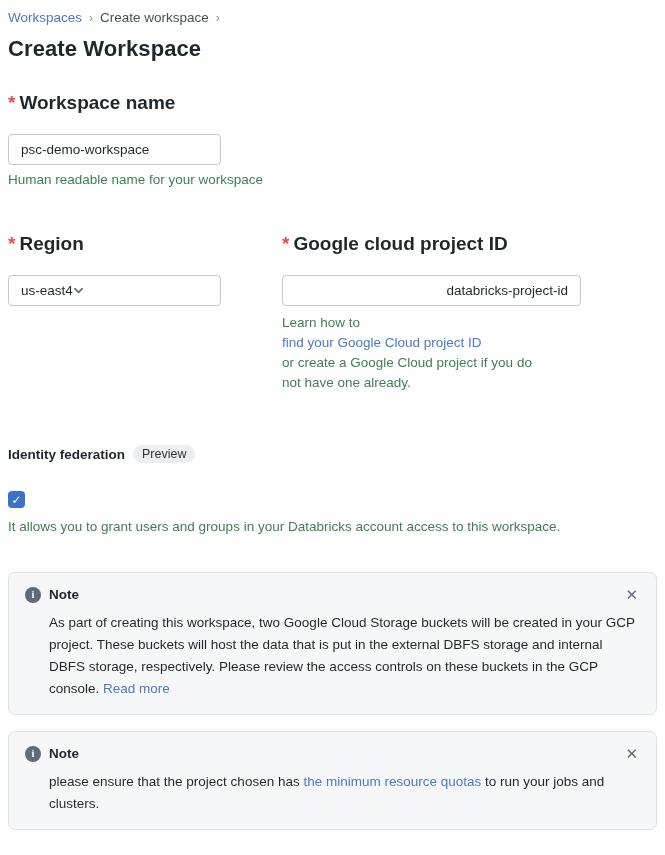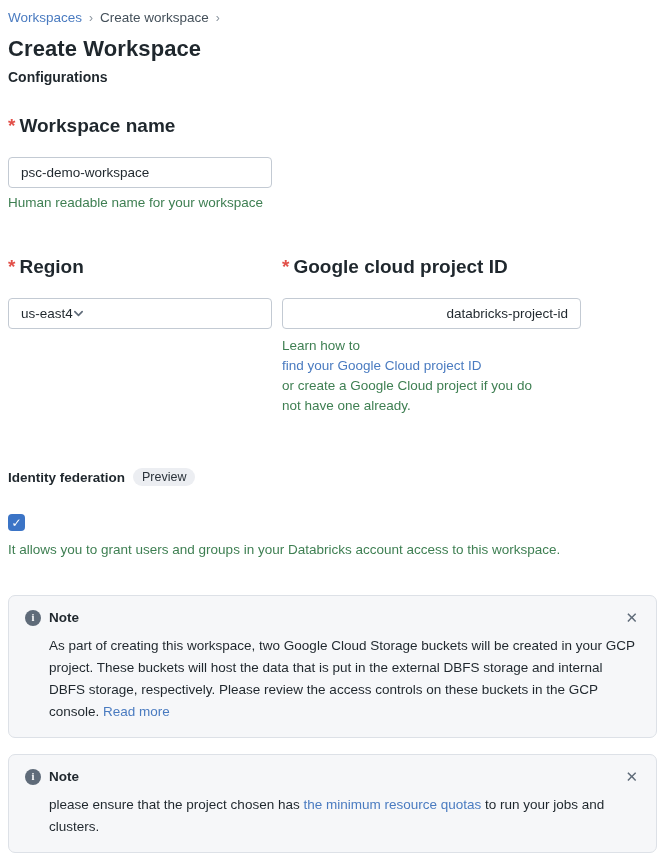--- a/index.html
+++ b/index.html
@@ -18,21 +18,21 @@
   .crumb-sep { color: #8a949e; font-size: 12px; }
 
   h1.page-title { font-size: 22px; font-weight: 700; margin-top: 11px; letter-spacing: .1px; }
   .section-title { font-size: 14px; font-weight: 700; margin-top: 7px; }
 
   
   .field-label { font-size: 19px; font-weight: 700; margin-top: 30px; }
   .req { color: #e25049; font-weight: 700; margin-right: 4px; }
 
   .text-input, .select-box {
-    margin-top: 20px; height: 31px; width: 264px;
+    margin-top: 20px; height: 31px; width: 213px;
     border: 1px solid #c3cad3; border-radius: 4px;
     background: #fff; font-size: 13.5px; color: #1f272d;
     padding: 0 12px; font-family: inherit;
     display: flex; align-items: center;
   }
   input.text-input { outline: none; }
   .select-box { justify-content: flex-start; cursor: pointer; }
   .chev { width: 11px; height: 11px; flex: 0 0 auto; }
   .chev path { stroke: #5f6b79; stroke-width: 1.8; fill: none; stroke-linecap: round; stroke-linejoin: round; }
 
@@ -88,21 +88,20 @@
 <div class="page">
 
   <nav class="breadcrumb">
     <a>Workspaces</a>
     <span class="crumb-sep">›</span>
     <span class="crumb-current">Create workspace</span>
     <span class="crumb-sep">›</span>
   </nav>
 
   <h1 class="page-title">Create Workspace</h1>
-  <div class="section-title">Configurations</div>
 
   <div class="field-label">
     <span class="req">*</span><span>Workspace name</span>
   </div>
   <input class="text-input" type="text" value="psc-demo-workspace" style="">
   <div class="helper-green">Human readable name for your workspace</div>
 
   <div class="two-col">
     <div class="col">
       <div class="field-label">

